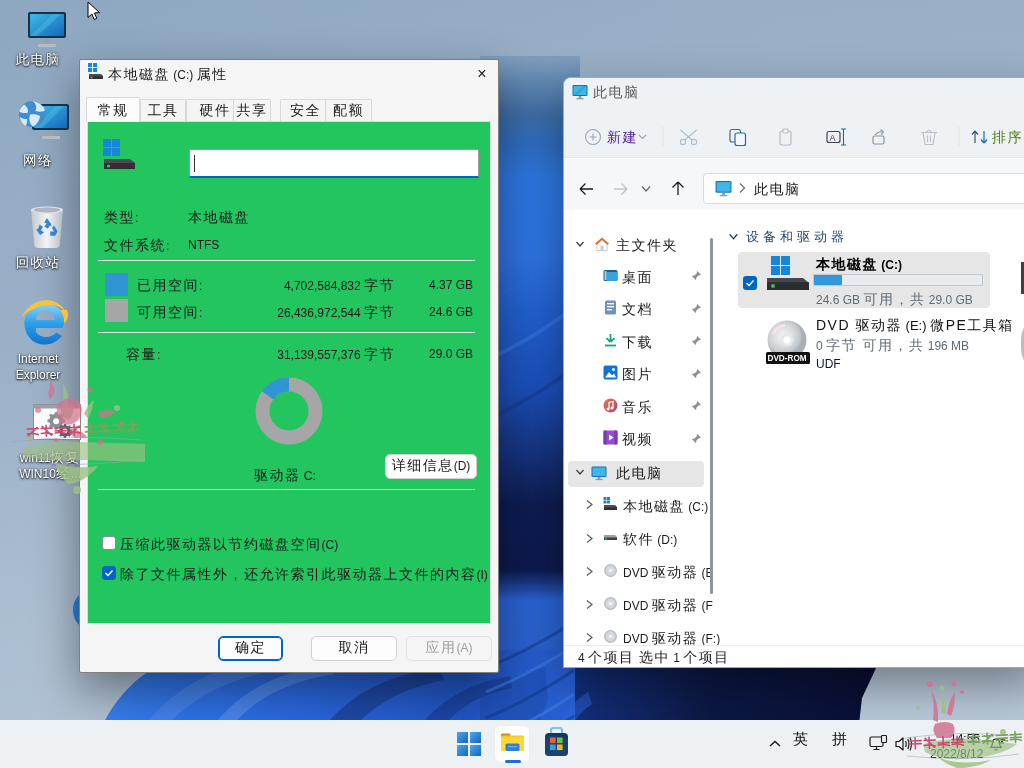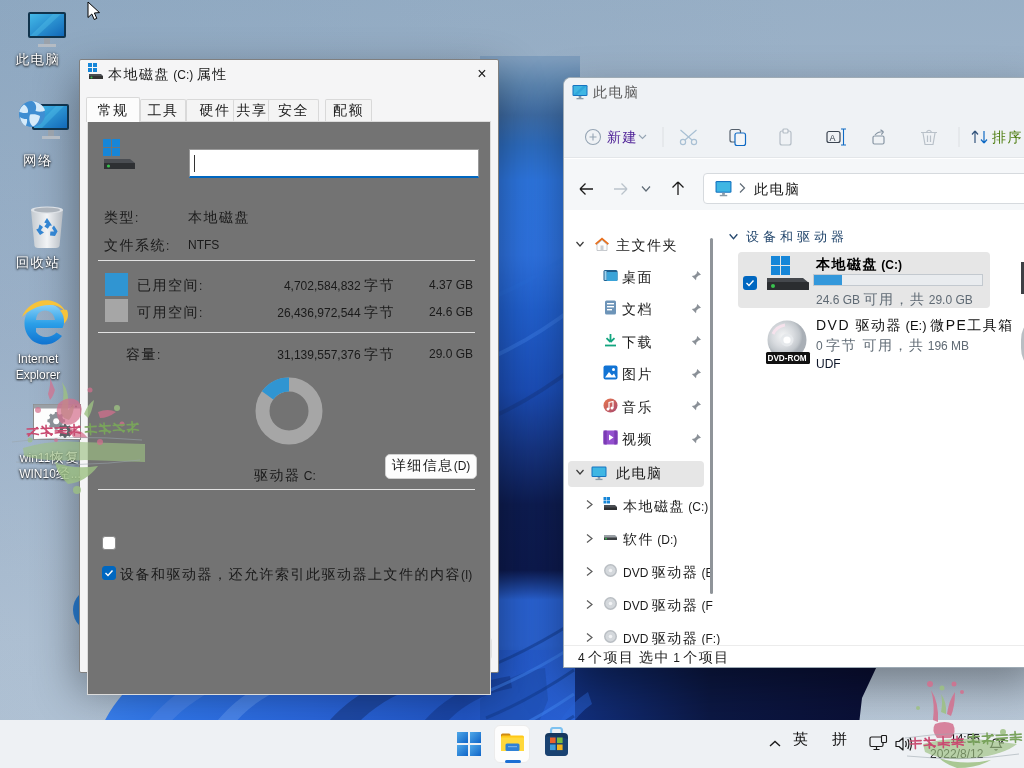--- a/index.html
+++ b/index.html
@@ -7,21 +7,21 @@
 .abs{position:absolute}
 i.c{font-style:normal;font-size:14px;letter-spacing:1.5px;line-height:1}
 i.d{font-style:normal;font-size:13.5px;letter-spacing:1.4px}
 
 .dico{position:absolute;width:76px;text-align:center;color:#fff;font-size:12px}
 .dico .lbl{text-shadow:0 1px 2px rgba(0,0,0,.9),0 0 3px rgba(0,0,0,.7);line-height:16px}
 
 #dlg{left:79px;top:59px;width:420px;height:614px;background:#f5f5f6;border:1px solid #7f7f7f;border-radius:2px;box-shadow:0 18px 45px rgba(0,0,0,.42);font-size:12px;color:#1a1a1a}
 .tab{position:absolute;top:39px;height:23px;border:1px solid #d9d9d9;border-bottom:0;background:#f4f4f4;text-align:center;line-height:23px;font-size:12px;border-radius:2px 2px 0 0}
 .tab.on{top:37px;height:25px;background:#fcfcfc;z-index:3;line-height:27px}
-#page{position:absolute;left:7px;top:61px;width:404px;height:574px;background:#737373;border:1px solid #dcdcdc;z-index:2}
+#page{position:absolute;left:7px;top:61px;width:404px;height:503px;background:#22c55e;border:1px solid #dcdcdc;z-index:2}
 .hr{position:absolute;left:10px;width:377px;border-top:1px solid #e2e2e2}
 .rlab{position:absolute;white-space:nowrap}
 .rbyt{position:absolute;width:200px;right:95px;text-align:right;white-space:nowrap}
 .rgb{position:absolute;width:80px;right:17px;text-align:right;white-space:nowrap}
 .sw{position:absolute;left:17px;width:23px;height:23px}
 .btn{position:absolute;height:25px;background:#fdfdfd;border:1px solid #d0d0d0;border-radius:5px;text-align:center;font-size:12px;color:#1a1a1a;line-height:23px}
 .cb{position:absolute;left:14px;width:14px;height:14px;border:1px solid #8a8a8a;border-radius:3px;background:#fff}
 
 #exp{left:563px;top:77px;width:478px;height:591px;background:#fff;border:1px solid #9eabb5;border-right:0;border-radius:8px 0 0 0;box-shadow:0 18px 45px rgba(0,0,0,.38);font-size:12px;color:#1b1b1b;overflow:hidden}
 #ehead{position:absolute;left:0;top:0;width:478px;height:80px;background:#eff2f5;border-bottom:1px solid #e3e6e9}
@@ -100,21 +100,21 @@
   <path d="M2 11 L14 11 L16 13 L16 16 L2 16 Z" fill="#4a4d52"></path>
   <rect x="2" y="13" width="14" height="3" fill="#333"></rect>
       <circle cx="4.5" cy="14.5" r="1" fill="#39c24e"></circle>
  </svg>
  <div class="abs" style="left:28px;top:7px"><i class="c">本地磁盘</i> (C:) <i class="c">属性</i></div>
  <div class="abs" style="left:392px;top:4px;width:20px;height:20px;font-size:16px;color:#1a1a1a;text-align:center;line-height:20px">×</div>
  <div class="tab on" style="left:6px;width:54px"><i class="c">常规</i></div>
  <div class="tab" style="left:60px;width:46px"><i class="c">工具</i></div>
  <div class="tab" style="left:106px;width:58px"><i class="c">硬件</i></div>
  <div class="tab" style="left:153px;width:38px"><i class="c">共享</i></div>
- <div class="tab" style="left:188px;width:51px"><i class="c">安全</i></div>
+ <div class="tab" style="left:200px;width:51px"><i class="c">安全</i></div>
  <div class="tab" style="left:245px;width:47px"><i class="c">配额</i></div>
  <div id="page">
   <svg class="abs" style="left:13px;top:17px" width="36" height="32" viewBox="0 0 36 32">
    <rect x="2" y="0" width="8" height="8" fill="#1686d8"></rect>
         <rect x="11" y="0" width="8" height="8" fill="#1686d8"></rect>
    <rect x="2" y="9" width="8" height="8" fill="#1686d8"></rect>
         <rect x="11" y="9" width="8" height="8" fill="#1686d8"></rect>
    <path d="M3 20 L29 20 L34 24 L34 30 L3 30 Z" fill="#4a4d52"></path>
    <rect x="3" y="24" width="31" height="6" fill="#2e3033"></rect>
         <circle cx="7.5" cy="27" r="1.6" fill="#39c24e"></circle>
@@ -139,24 +139,25 @@
   <div class="rbyt" style="top:225px">31,139,557,376 <i class="c">字节</i></div>
   <div class="rgb" style="top:225px">29.0 GB</div>
   <svg class="abs" style="left:167px;top:255px" width="68" height="68" viewBox="0 0 68 68">
    <circle cx="34" cy="34" r="26.5" fill="none" stroke="#a6a6a6" stroke-width="14"></circle>
    <path d="M 34 7.5 A 26.5 26.5 0 0 0 12.56 18.43" fill="none" stroke="#3095d2" stroke-width="14"></path>
   </svg>
   <div class="rlab" style="left:166px;top:346px"><i class="c">驱动器</i> C:</div>
   <div class="btn" style="left:297px;top:332px;width:92px"><i class="c">详细信息</i>(D)</div>
   <div class="hr" style="top:367px"></div>
   <div class="cb" style="top:414px"></div>
+  <div class="rlab" style="left:32px;top:415px"><i class="c">压缩此驱动器以节约磁盘空间</i>(C)</div>
   <div class="cb" style="top:444px;background:#0067c0;border-color:#0067c0"><svg width="12" height="12" viewBox="0 0 12 12">
           <path d="M2.5 6 L5 8.5 L9.5 3.5" fill="none" stroke="#fff" stroke-width="1.4"></path>
         </svg></div>
-  <div class="rlab" style="left:32px;top:445px"><i class="c">设备和驱动器，还允许索引此驱动器上文件的内容</i>(I)</div>
+  <div class="rlab" style="left:32px;top:445px"><i class="c">除了文件属性外，还允许索引此驱动器上文件的内容</i>(I)</div>
  </div>
  <div class="btn" style="left:138px;top:576px;width:65px;border:1px solid #0067c0;box-shadow:0 0 0 1px #0067c0 inset"><i class="c">确定</i></div>
  <div class="btn" style="left:231px;top:576px;width:86px"><i class="c">取消</i></div>
  <div class="btn" style="left:326px;top:576px;width:86px;background:#f5f5f5;border-color:#e2e2e2;color:#9d9d9d"><i class="c">应用</i>(A)</div>
 </div>
 
 <div id="exp" class="abs">
  <div id="ehead"></div>
  <div id="eaddr"></div>
 

